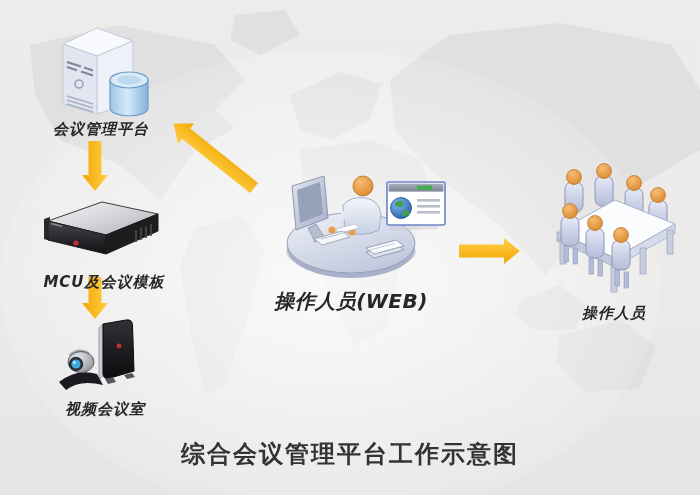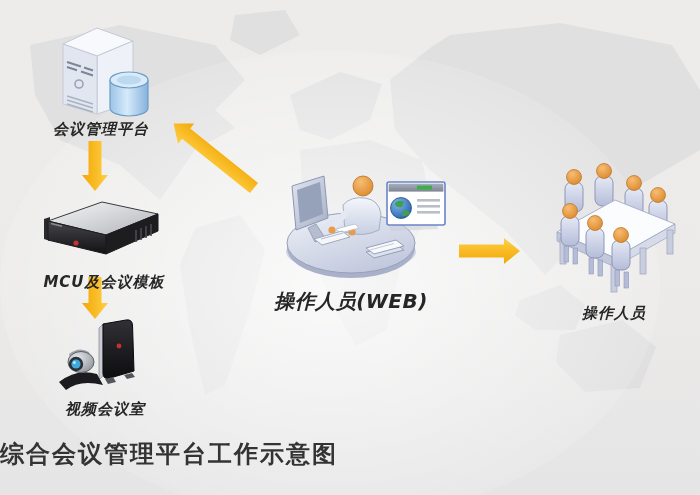--- a/index.html
+++ b/index.html
@@ -10,21 +10,21 @@
   }
   .stage svg{display:block;}
   .layer{position:absolute;left:0;top:0;width:700px;height:495px;}
   .node{position:absolute;display:flex;flex-direction:column;align-items:center;}
   .node-label{
     margin-top:2px;font-size:15px;font-weight:bold;color:#262626;
     letter-spacing:1px;white-space:nowrap;text-align:right;font-style:italic;
   }
   .node-label.big{font-size:20px;letter-spacing:0.5px;margin-top:6px;}
   .page-title{
-    position:absolute;left:0;top:438px;width:700px;
+    position:absolute;left:0;top:438px;width:700px;text-align:center;
     font-size:24px;font-weight:bold;color:#333;letter-spacing:2px;
   }
   .browser-float{position:absolute;left:386px;top:181px;}
 </style>
 </head>
 <body>
 
 <div class="stage">
 
   <svg class="layer" viewBox="0 0 700 495" aria-hidden="true">

